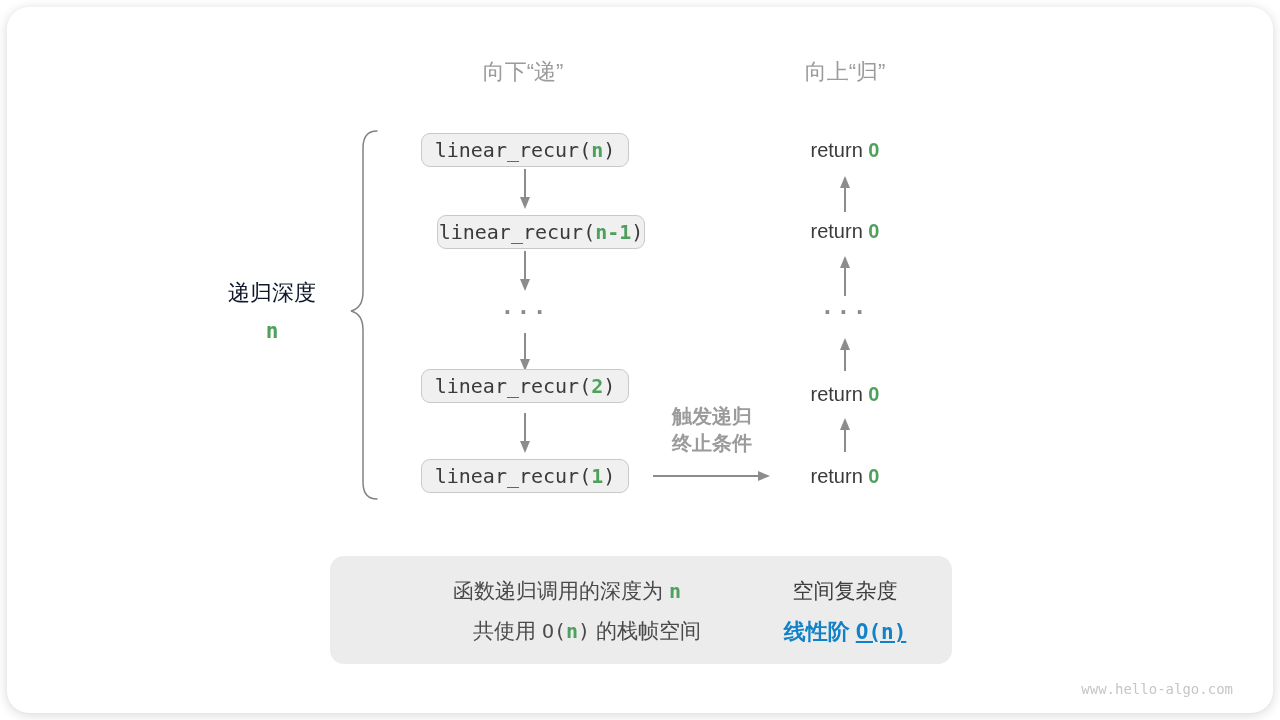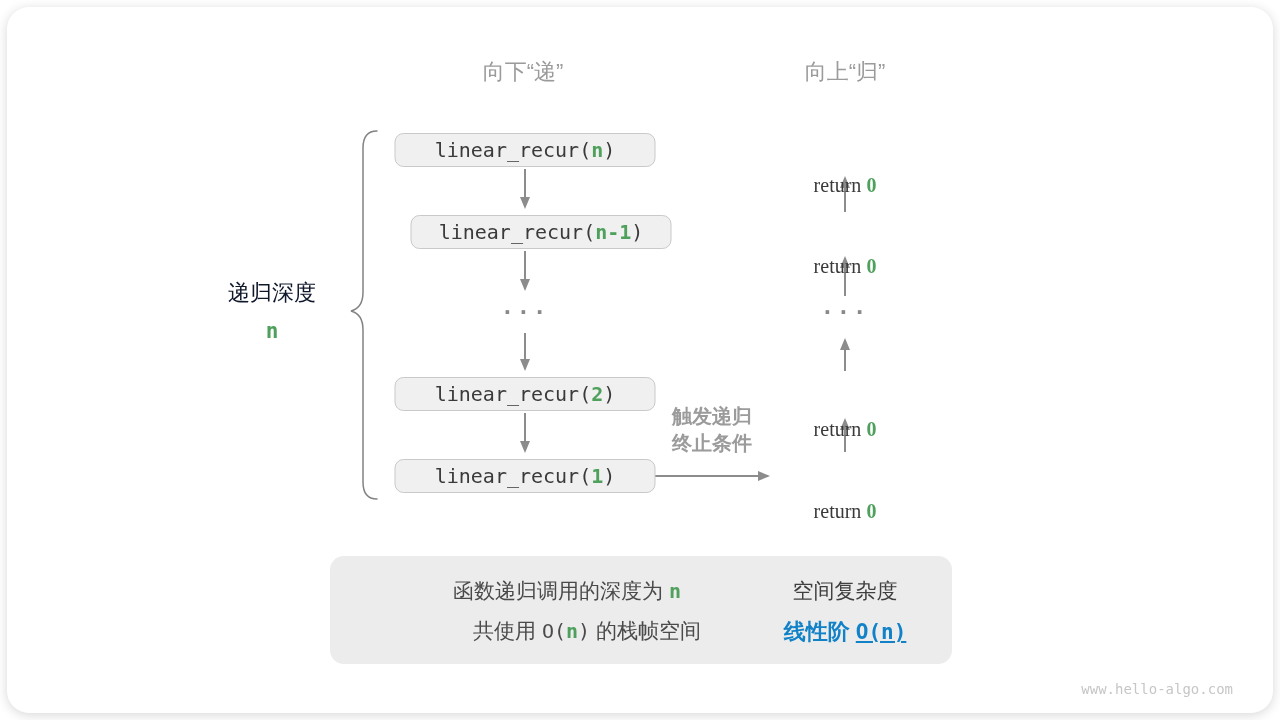--- a/index.html
+++ b/index.html
@@ -21,37 +21,36 @@
   }
   .abs { position: absolute; white-space: nowrap; }
   .center { transform: translate(-50%, -50%); }
   .mono { font-family: "DejaVu Sans Mono", "Liberation Mono", monospace; }
   .col-header {
     font-size: 22px;
     font-weight: normal;
     color: #9b9b9b;
   }
   .call-box {
-    width: 261px;
+    width: 208px;
     height: 34px;
     line-height: 33px;
     text-align: center;
     background: #f0f0f0;
     border: 1.5px solid #c9c9c9;
     border-radius: 9px;
     font-family: "DejaVu Sans Mono", "Liberation Mono", monospace;
     font-size: 20px;
     color: #3a3a3a;
     box-sizing: border-box;
   }
   .return-row {
-    font-family: Liberation Serif, serif;
+    font-family: Liberation Sans, sans-serif;
     font-size: 20px;
     color: #3a3a3a;
-    margin-top: 35px;
   }
   .green-arg { color: #4ea05c; font-weight: bold; }
   .ellipsis {
     font-family: "DejaVu Sans Mono", "Liberation Mono", monospace;
     font-size: 22px;
     font-weight: bold;
     color: #8a8a8a;
     letter-spacing: 3px;
   }
   .depth-zh { font-size: 22px; color: #0f172a; }
@@ -115,21 +114,21 @@
   <path d="M 377 131 Q 363 131 363 148 L 363 292 Q 363 308 351 311 Q 363 314 363 330 L 363 482 Q 363 499 377 499" fill="none" stroke="#828282" stroke-width="1.5" stroke-linecap="round"></path>
 
   <polygon points="690,603 718,603 718,592 747,612 718,632 718,621 690,621" fill="#c6c6c6"></polygon>
 </svg>
 
 <div class="abs center col-header" style="left:523px; top:72px;">向下“递”</div>
 <div class="abs center col-header" style="left:845px; top:72px;">向上“归”</div>
 
 <div class="abs center call-box" style="left:525px; top:150px;"><span>linear_recur(</span><span class="green-arg">n</span><span>)</span></div>
 <div class="abs center call-box" style="left:525px; top:232px;margin-left:16px;"><span>linear_recur(</span><span class="green-arg">n-1</span><span>)</span></div>
-<div class="abs center call-box" style="left:525px; top:394px;"><span>linear_recur(</span><span class="green-arg">2</span><span>)</span></div>
+<div class="abs center call-box" style="left:525px; top:386px;"><span>linear_recur(</span><span class="green-arg">2</span><span>)</span></div>
 <div class="abs center call-box" style="left:525px; top:476px;"><span>linear_recur(</span><span class="green-arg">1</span><span>)</span></div>
 
 <div class="abs center ellipsis" style="left:525px; top:306px;">...</div>
 <div class="abs center ellipsis" style="left:845px; top:306px;">...</div>
 
 <div class="abs center return-row" style="left:845px; top:150px;"><span>return </span><span class="green-arg">0</span></div>
 <div class="abs center return-row" style="left:845px; top:231px;"><span>return </span><span class="green-arg">0</span></div>
 <div class="abs center return-row" style="left:845px; top:394px;"><span>return </span><span class="green-arg">0</span></div>
 <div class="abs center return-row" style="left:845px; top:476px;"><span>return </span><span class="green-arg">0</span></div>
 

